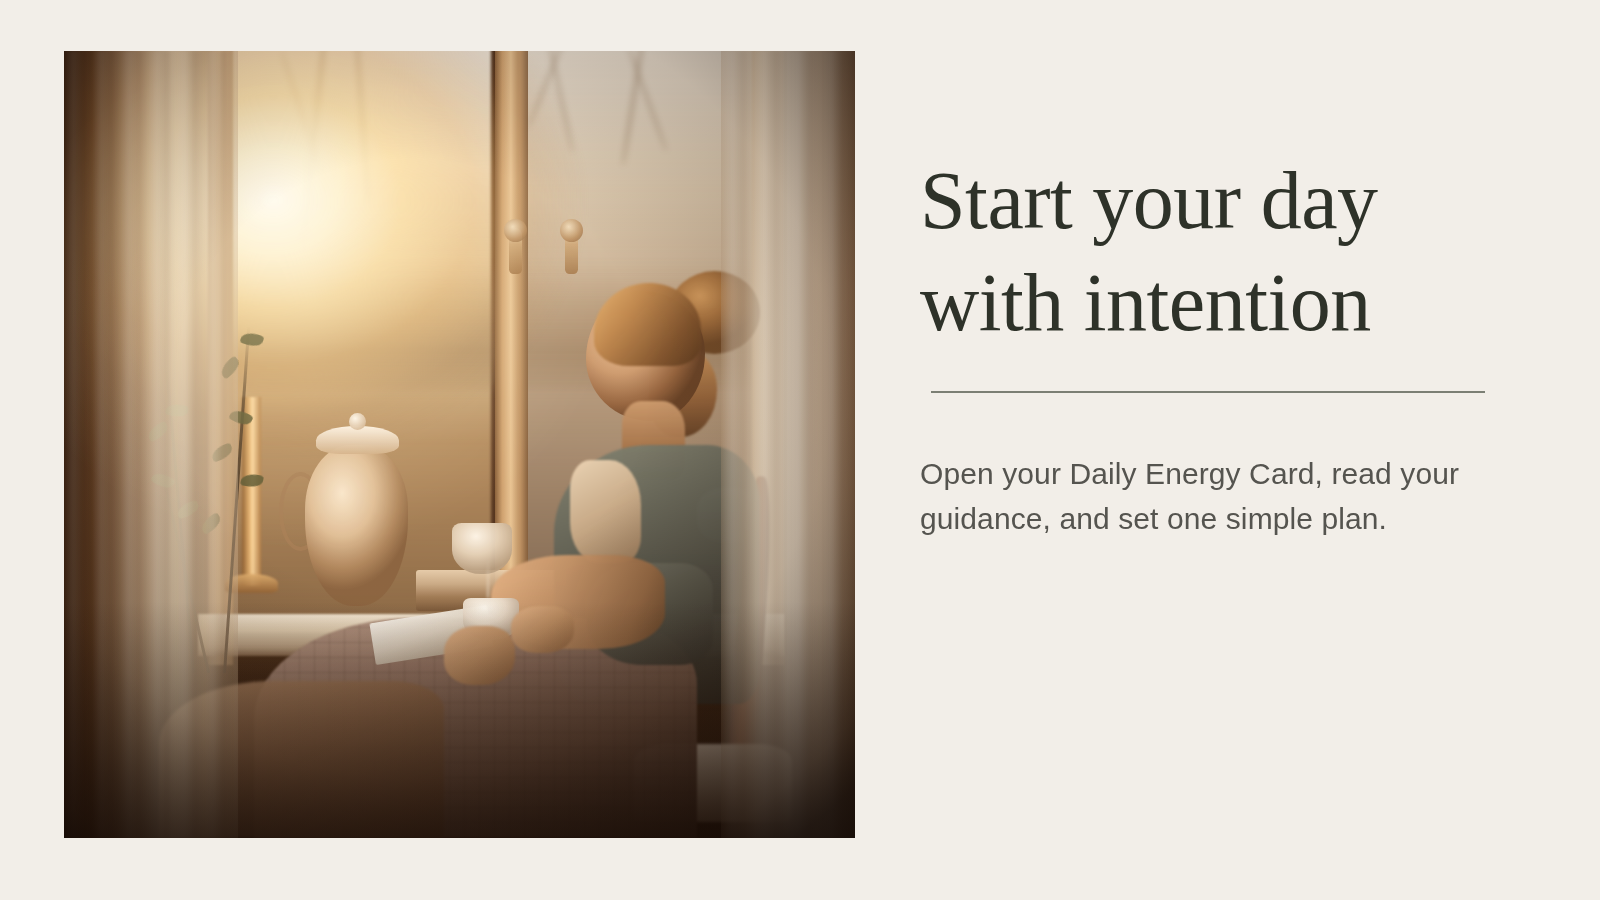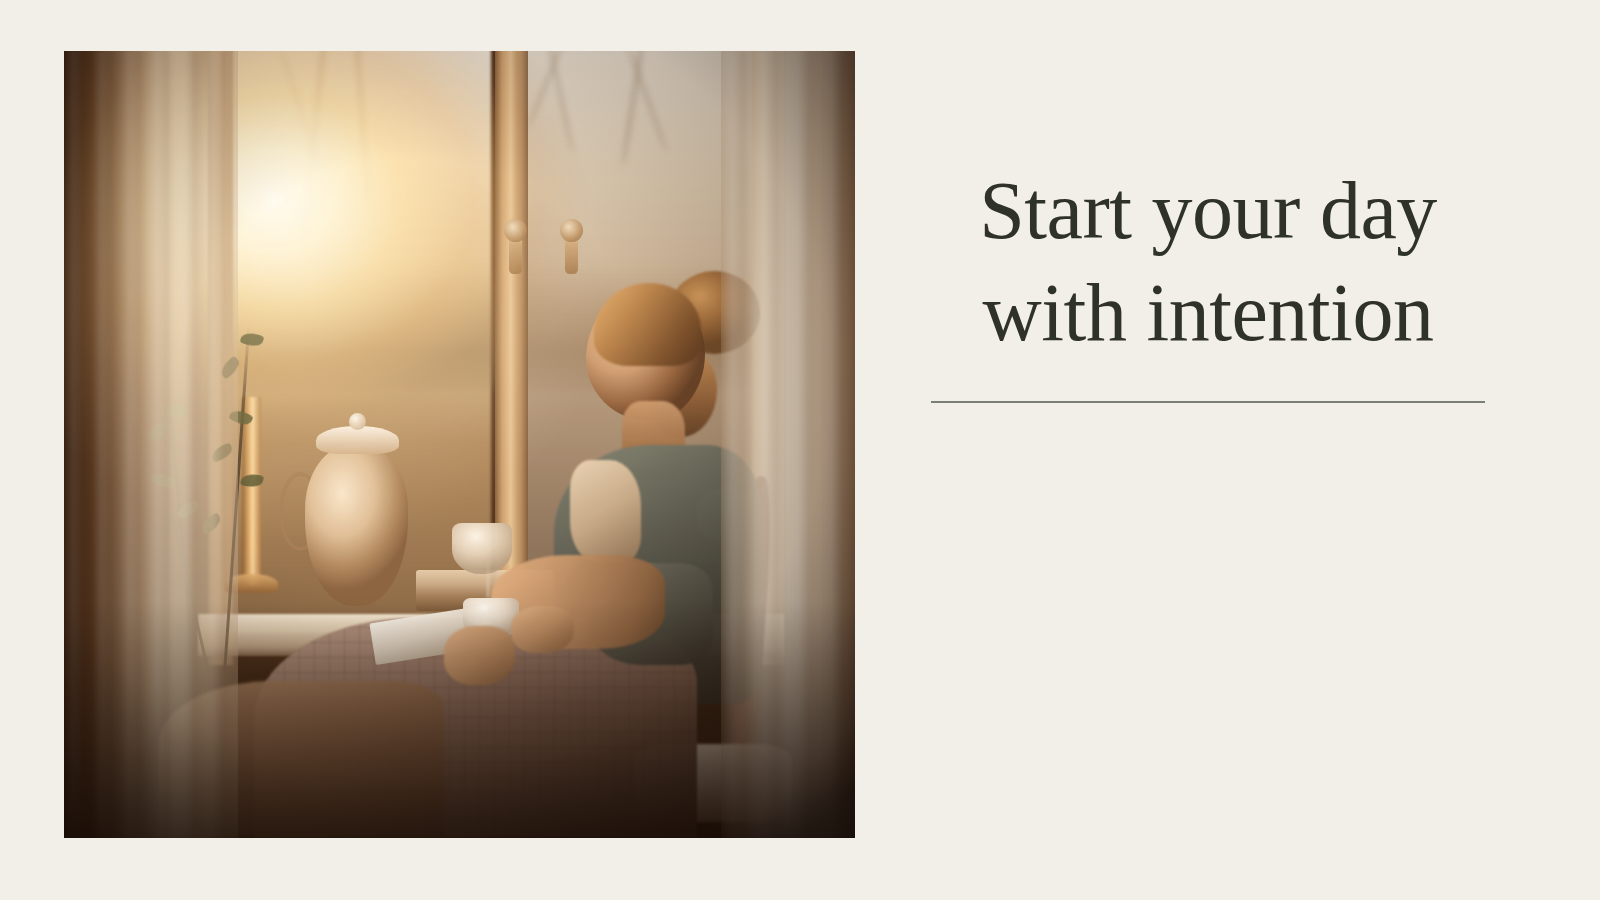--- a/index.html
+++ b/index.html
@@ -706,23 +706,22 @@
     position:absolute;
     left:0; bottom:0;
     width:100%; height:30%;
     background: linear-gradient(180deg, rgba(30,16,8,0.0) 0%, rgba(30,16,8,0.42) 58%, rgba(24,12,6,0.74) 100%);
   }
 
   
   .text-col {
     position: absolute;
     left: 920px;
-    top: 160px;
+    top: 150px;
     width: 576px;
-    text-align: center;
   }
 
   .headline {
     font-family: "Liberation Serif", "DejaVu Serif", serif;
     font-size: 82px;
     line-height: 1.24;
     font-weight: 400;
     color: #2E3229;
     letter-spacing: -0.5px;
   }
@@ -836,15 +835,16 @@
 
       <div class="layer-warmth"></div>
       <div class="layer-darkfoot"></div>
       <div class="layer-vignette"></div>
     </div>
   </div>
 
   <div class="text-col">
     <h1 class="headline">Start your day with intention</h1>
     <div class="divider"></div>
+    <p class="subtext">Open your Daily Energy Card, read your guidance, and set one simple plan.</p>
   </div>
 
 </div>
 
 </body></html>

